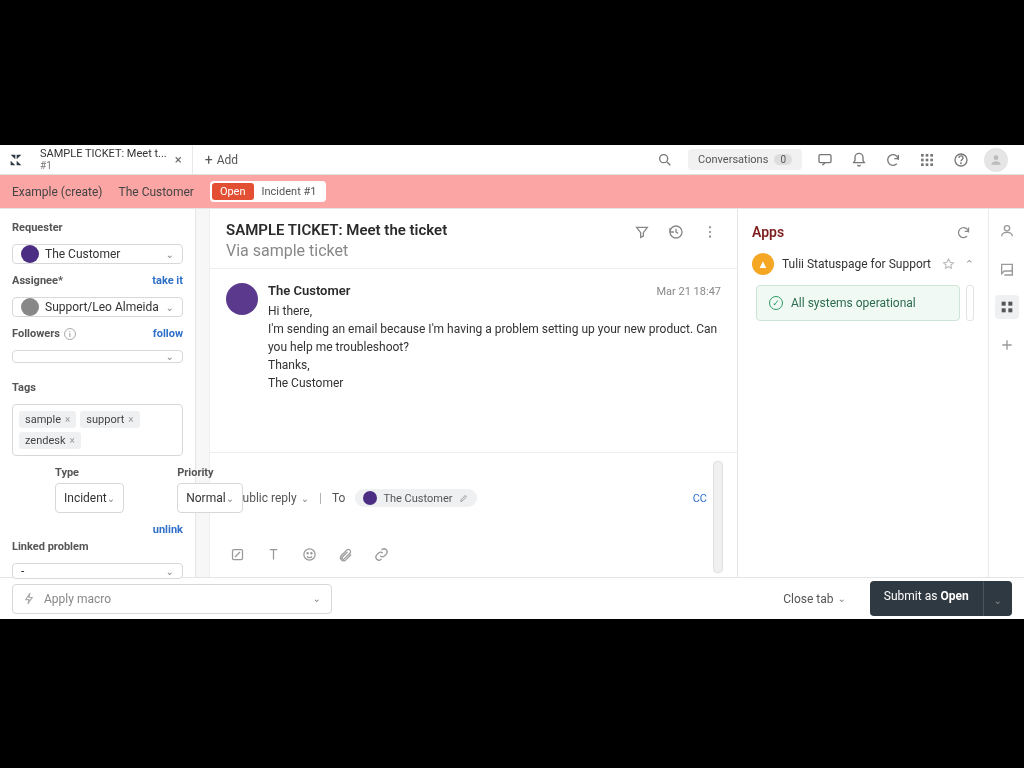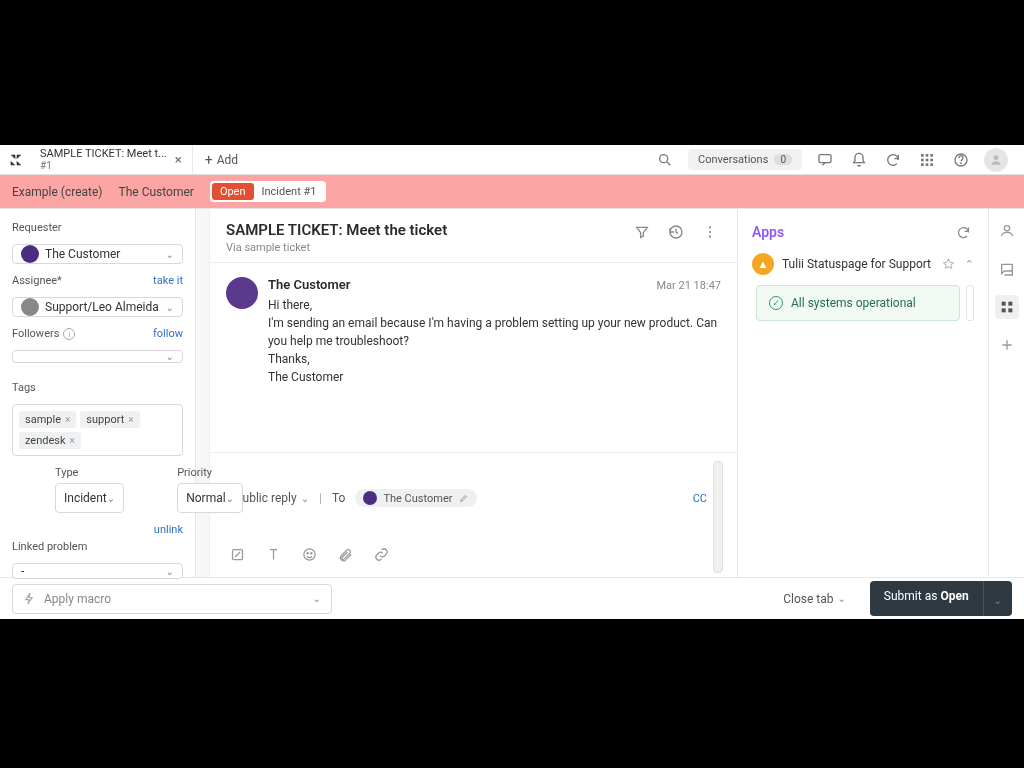--- a/index.html
+++ b/index.html
@@ -25,42 +25,42 @@
 .sec-link { font-size: 12px; color: #444; cursor: pointer; }
 .status-pill { display: flex; align-items: center; background: #fff; border-radius: 4px; padding: 2px 2px; gap: 0; }
 .status-open { background: #e34f32; color: #fff; font-size: 11px; padding: 2px 8px; border-radius: 3px; }
 .status-id { font-size: 11px; color: #555; padding: 0 8px; }
 
 
 .content { flex: 1; display: flex; min-height: 0; }
 
 
 .left-sidebar { width: 196px; border-right: 1px solid #e5e5e5; padding: 12px; display: flex; flex-direction: column; gap: 10px; font-size: 12px; color: #333; position: relative; }
-.field-label { font-size: 11px; color: #555; display: flex; justify-content: space-between; align-items: center; }
+.field-label { font-size: 11px; color: #555; display: flex; justify-content: space-between; align-items: center; font-weight: bold; }
 .field-label .action-link { color: #2f70c8; font-size: 11px; cursor: pointer; }
 .dropdown { border: 1px solid #d8d8d8; border-radius: 4px; height: 30px; display: flex; align-items: center; padding: 0 8px; justify-content: space-between; cursor: pointer; background: #fff; }
 .dropdown .value { font-size: 12px; color: #333; display: flex; align-items: center; gap: 6px; }
 .chevron { font-size: 10px; color: #888; }
 .mini-avatar { width: 18px; height: 18px; border-radius: 50%; background: #888; display: inline-block; }
 .mini-avatar.cust { background: #4b2e83; }
 .tags-box { border: 1px solid #d8d8d8; border-radius: 4px; padding: 6px; display: flex; flex-wrap: wrap; gap: 4px; min-height: 52px; }
 .tag { background: #eef0f2; border-radius: 3px; padding: 2px 6px; font-size: 11px; color: #444; display: inline-flex; align-items: center; gap: 4px; cursor: pointer; }
 .tag .x { color: #999; font-size: 10px; }
 .row2 { display: flex; gap: 10px; }
 .row2 > div { flex: 1; margin-left: 43px; }
 .info-circle { display:inline-block; width:12px; height:12px; border:1px solid #aaa; border-radius:50%; font-size:8px; color:#aaa; text-align:center; line-height:11px; margin-left:4px;}
 
 
 .center { flex: 1; display: flex; flex-direction: column; border-right: 1px solid #e5e5e5; min-width: 0; }
 .center-drag { width: 14px; background: #f7f7f7; border-right: 1px solid #eee; }
 .center-wrap { flex: 1; display: flex; }
 .center-main { flex: 1; display: flex; flex-direction: column; min-width: 0; }
 .ticket-header { padding: 12px 16px 8px; border-bottom: 1px solid #eee; display: flex; align-items: flex-start; justify-content: space-between; }
 .ticket-title { font-size: 15px; font-weight: 600; color: #2b2b2b; }
-.ticket-sub { font-size: 11px; color: #888; margin-top: 2px; }
+.ticket-sub { font-size: 16px; color: #888; margin-top: 2px; }
 .header-actions { display: flex; gap: 12px; color: #777; }
 .conversation { flex: 1; padding: 14px 16px; overflow: auto; }
 .msg { display: flex; gap: 10px; }
 .msg-avatar { width: 32px; height: 32px; border-radius: 50%; background: #5b3a8e; flex-shrink: 0; }
 .msg-body { flex: 1; }
 .msg-head { display: flex; justify-content: space-between; align-items: baseline; }
 .msg-author { font-weight: 600; font-size: 13px; color: #2b2b2b; }
 .msg-time { font-size: 11px; color: #888; }
 .msg-text { font-size: 12px; color: #333; margin-top: 4px; line-height: 1.5; white-space: pre-line; }
 
@@ -68,21 +68,21 @@
 .reply-top { display: flex; align-items: center; gap: 10px; font-size: 12px; color: #555; }
 .reply-type { border-left: 3px solid #bfbfbf; padding-left: 8px; display: flex; align-items: center; gap: 4px; cursor: pointer; }
 .to-chip { background: #eef0f2; border-radius: 10px; padding: 2px 8px; display: inline-flex; align-items: center; gap: 6px; font-size: 11px; }
 .cc { margin-left: auto; font-size: 11px; color: #2f70c8; cursor: pointer; }
 .reply-toolbar { display: flex; gap: 14px; padding: 36px 2px 8px; color: #888; }
 .reply-scroll { width: 10px; background: #f0f0f0; border: 1px solid #e0e0e0; border-radius: 4px; align-self: stretch; margin-left: 6px; }
 
 
 .right-sidebar { width: 250px; padding: 12px 14px; display: flex; flex-direction: column; gap: 10px; }
 .apps-header { display: flex; justify-content: space-between; align-items: center; }
-.apps-title { font-size: 14px; font-weight: 600; color: #8b5cf6; }
+.apps-title { font-size: 14px; font-weight: 600; color: #7f1d1d; }
 .app-row { display: flex; align-items: center; gap: 8px; font-size: 12px; color: #333; }
 .app-icon { width: 22px; height: 22px; background: #f5a623; border-radius: 50%; display: flex; align-items: center; justify-content: center; color: #fff; font-size: 11px; }
 .app-actions { margin-left: auto; display: flex; gap: 10px; color: #999; }
 .status-card { border: 1px solid #cde5d7; background: #f1f9f5; border-radius: 4px; padding: 10px 12px; display: flex; align-items: center; gap: 8px; font-size: 12px; color: #2b6b4f; margin-left: 4px; }
 .check-icon { width: 14px; height: 14px; border: 1.5px solid #2b9b63; border-radius: 50%; display: inline-flex; align-items: center; justify-content: center; color: #2b9b63; font-size: 9px; }
 
 
 .icon-rail { width: 36px; border-left: 1px solid #e9e9e9; display: flex; flex-direction: column; align-items: center; padding-top: 10px; gap: 14px; }
 .rail-btn { width: 24px; height: 24px; display:flex; align-items:center; justify-content:center; color:#777; cursor:pointer; border-radius:4px; }
 .rail-btn.active { background: #eef0f2; color:#333; }

